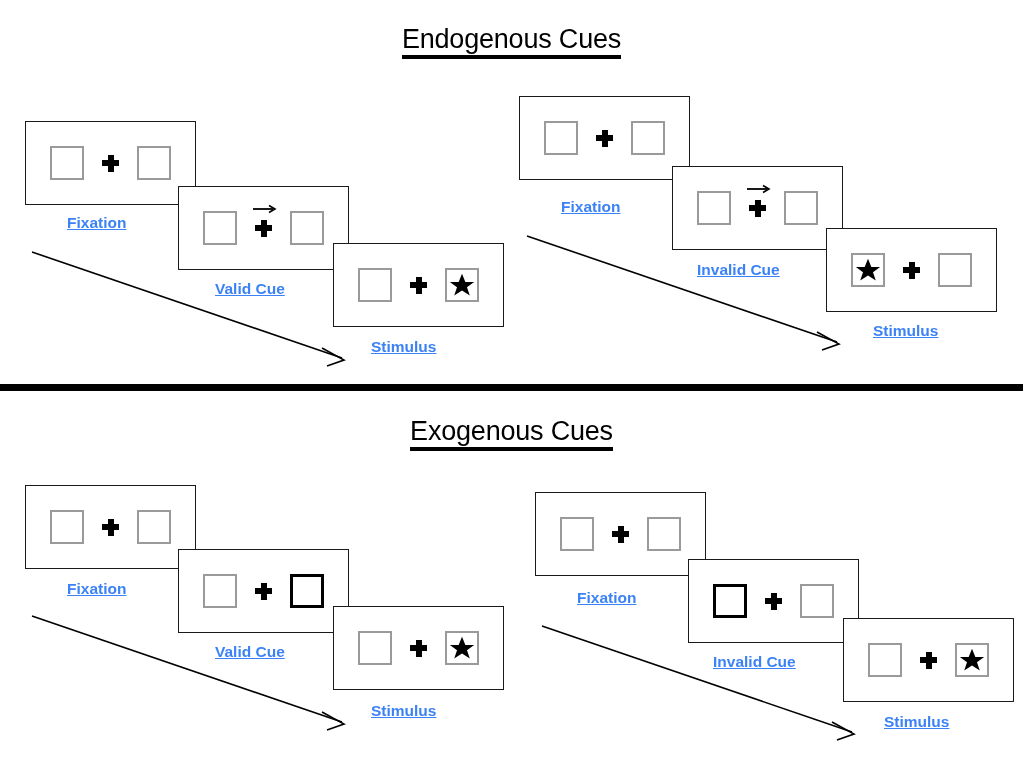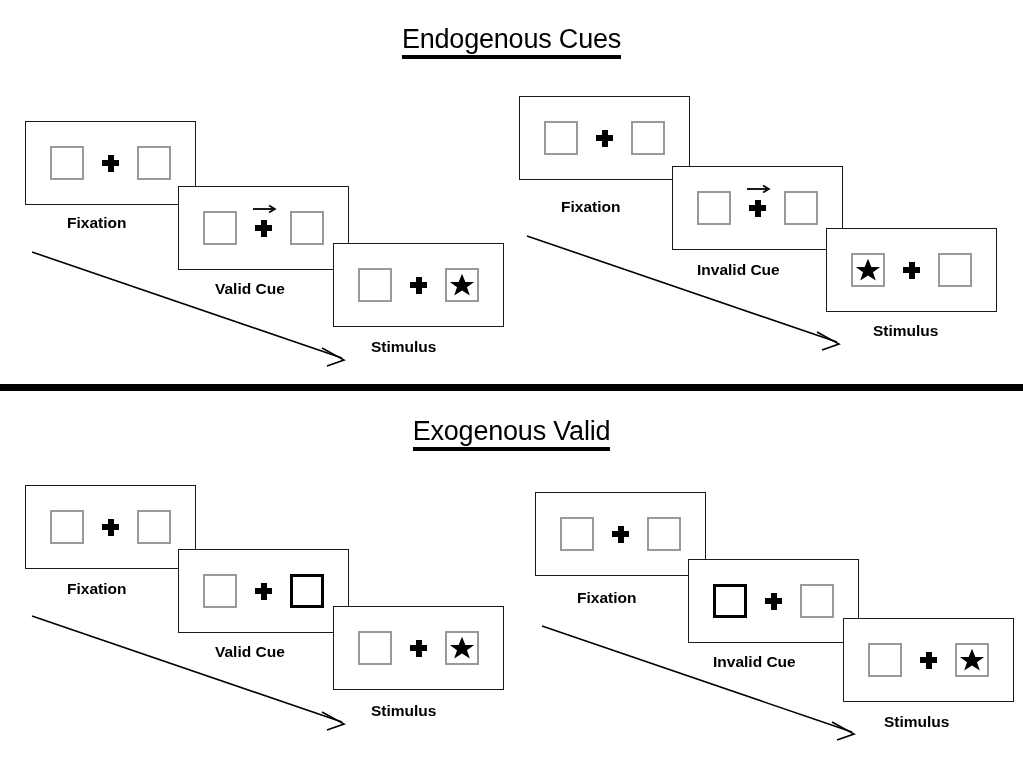--- a/index.html
+++ b/index.html
@@ -121,21 +121,22 @@
     height: 26px;
     display: block;
   }
 
   
   .step-label {
     position: absolute;
     font-size: 15.5px;
     font-weight: bold;
     white-space: nowrap;
-    color: #000000;
+    color: #3b82f6;
+    text-decoration: underline;
   }
 
   
   .flow-arrow {
     position: absolute;
     overflow: visible;
   }
   .flow-arrow line,
   .flow-arrow polyline {
     stroke: #000;
@@ -230,21 +231,21 @@
     </div>
     <div class="cross"></div>
     <div class="box"></div>
   </div>
 </div>
 <div class="step-label" style="left:873px; top:322px;">Stimulus</div>
 
 <div id="section-divider"></div>
 
 <div class="section-title" id="title-exogenous">
-  <span>Exogenous Valid</span>
+  <span>Exogenous Cues</span>
 </div>
 
 <svg class="flow-arrow" style="left:30px; top:612px; width:322px; height:120px;" viewBox="0 0 322 120">
   <line x1="2" y1="4" x2="312" y2="110"></line>
   <polyline points="292,100 314,112 297,118"></polyline>
 </svg>
 
 <div class="panel" style="left:25px; top:485px; width:171px; height:84px;">
   <div class="panel-inner">
     <div class="box"></div>

